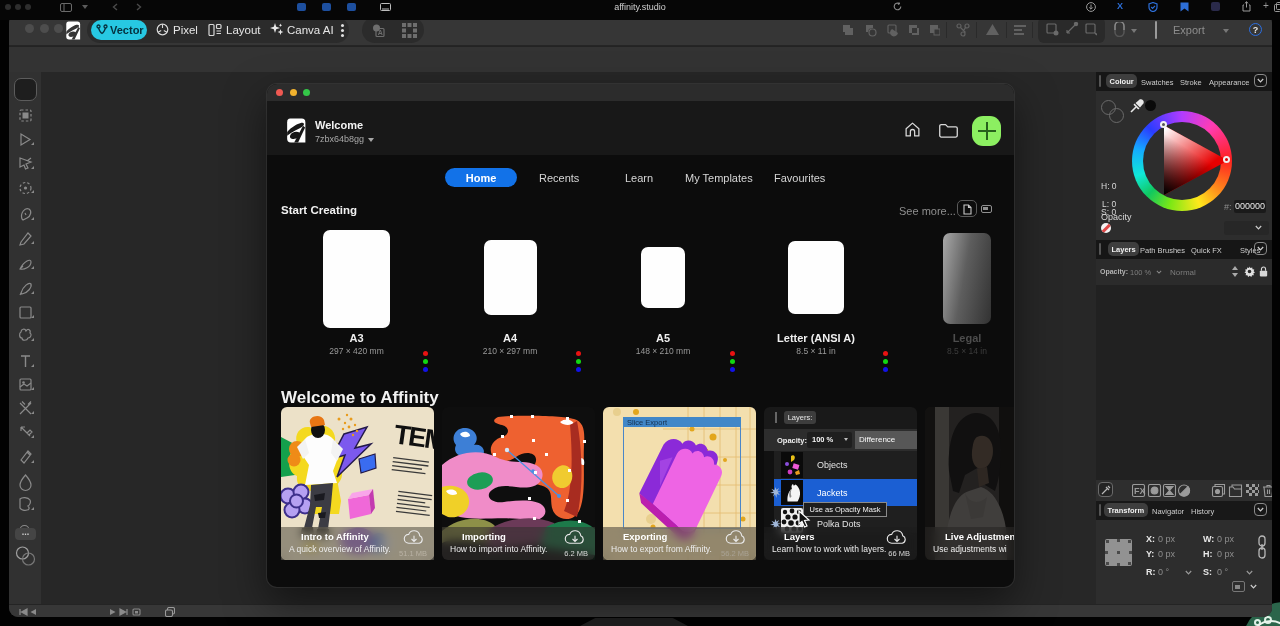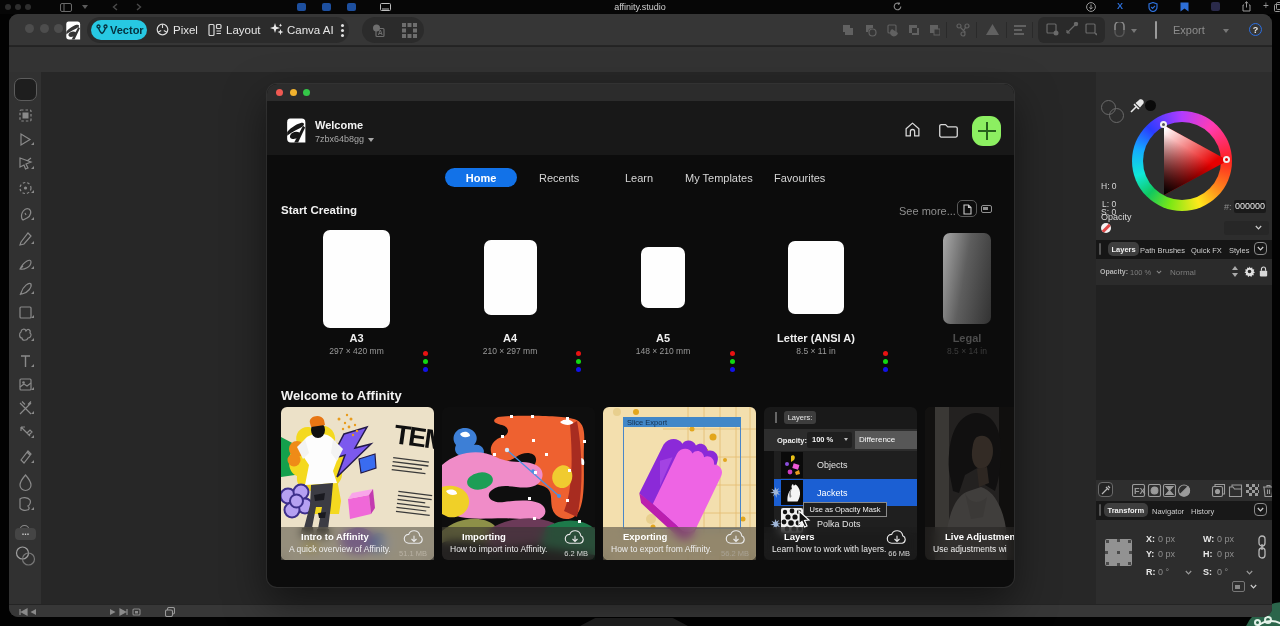--- a/index.html
+++ b/index.html
@@ -2,21 +2,21 @@
 <html><head>
 <meta charset="utf-8">
 <style>
   * { margin:0; padding:0; box-sizing:border-box; }
   html,body { width:1280px; height:626px; background:#000; overflow:hidden;
     font-family:"Liberation Sans", sans-serif; }
   #stage { position:relative; width:1280px; height:626px; background:#020202; }
   .abs { position:absolute; }
 
   
-  #menubar { left:0; top:0; width:1280px; height:14px; background:#060606; z-index:5; }
+  #menubar { left:0; top:0; width:1280px; height:20px; background:#060606; z-index:5; }
   #menubar .mtitle { position:absolute; left:0; right:0; top:2px; text-align:center;
     color:#cfcfcf; font-size:9px; }
 
   
   #sticker { left:1242px; top:602px; width:84px; height:84px; border-radius:50%;
     background:#2b654b; z-index:1; }
   .stkc { position:absolute; border:2px solid #dff0e6; border-radius:50%; }
 
   
   #dock { left:580px; top:618px; width:108px; height:8px; background:#1f1f1f;
@@ -305,20 +305,30 @@
           <path d="M22 438 L25 438 L25 435 Z"></path>
         </g>
         <circle cx="13.5" cy="481" r="6" fill="none" stroke="#a0a0a0" stroke-width="1.2"></circle>
         <circle cx="19.5" cy="487" r="6" fill="none" stroke="#787878" stroke-width="1.2"></circle>
       </svg>
       <div class="abs" style="left:6px; top:456px; width:21px; height:12px; background:#454545; border-radius:4px;
            color:#cfcfcf; font-size:9px; font-weight:700; text-align:center; line-height:8px;">...</div>
     </div>
     <div id="canvas" class="abs"></div>
     <div id="rpanel" class="abs">
+      <div class="ptabs" style="top:0;">
+        <div class="grab"></div>
+        <div class="ptab-sel" style="left:10px;">Colour</div>
+        <div class="ptab" style="left:45px;">Swatches</div>
+        <div class="ptab" style="left:84px;">Stroke</div>
+        <div class="ptab" style="left:113px;">Appearance</div>
+        <div class="vbtn"><svg width="7" height="5" viewBox="0 0 7 5" style="margin-top:3px;" fill="none" stroke="#cfcfcf" stroke-width="1.2">
+              <path d="M0.8 1 L3.5 3.8 L6.2 1"></path>
+            </svg></div>
+      </div>
 
       <div class="abs" style="left:5px; top:28px; width:15px; height:15px; border:1px solid #6a6a6a; border-radius:50%;"></div>
       <div class="abs" style="left:13px; top:36px; width:15px; height:15px; border:1px solid #6a6a6a; border-radius:50%;"></div>
       <svg class="abs" style="left:33px; top:26px;" width="16" height="16" viewBox="0 0 16 16">
         <path d="M2 14 L7 9" stroke="#e8e8e8" stroke-width="1.6" fill="none"></path>
         <path d="M9.5 2.5 C10.5 1 13 1 14 2.2 C15.2 3.4 15 5.5 13.5 6.5 L11 9.5 L6.5 5 Z" fill="#e8e8e8"></path>
         <path d="M5.5 5.5 L10.5 10.5 L9.2 11.5 L4.5 6.8 Z" fill="#e8e8e8"></path>
       </svg>
       <div class="abs" style="left:49px; top:28px; width:11px; height:11px; border-radius:50%; background:#0a0a0a;"></div>
       <div class="abs" style="left:36px; top:39px; width:100px; height:100px; border-radius:50%;
@@ -357,21 +367,21 @@
       <div class="abs" style="left:128px; top:149px; width:45px; height:14px; background:#272727; border-radius:3px;"></div>
       <svg class="abs" style="left:159px; top:153px;" width="7" height="5" viewBox="0 0 7 5" fill="none" stroke="#ccc" stroke-width="1.2">
           <path d="M0.8 1 L3.5 3.8 L6.2 1"></path>
         </svg>
 
       <div class="ptabs" style="top:168px;">
         <div class="grab"></div>
         <div class="ptab-sel" style="left:12px;">Layers</div>
         <div class="ptab" style="left:44px;">Path Brushes</div>
         <div class="ptab" style="left:95px;">Quick FX</div>
-        <div class="ptab" style="left:133px;">Styles</div>
+        <div class="ptab" style="left:144px;">Styles</div>
         <div class="vbtn"><svg width="7" height="5" viewBox="0 0 7 5" style="margin-top:3px;" fill="none" stroke="#cfcfcf" stroke-width="1.2">
               <path d="M0.8 1 L3.5 3.8 L6.2 1"></path>
             </svg></div>
       </div>
       <div class="abs" style="left:0; top:187px; width:176px; height:26px; background:#2b2b2b;">
         <div class="abs" style="left:4px; top:9px; color:#b2b2b2; font-size:7px; font-weight:700;">Opacity:</div>
         <div class="abs" style="left:34px; top:8.5px; color:#7d7d7d; font-size:7.5px;">100 %</div>
         <svg class="abs" style="left:60px; top:11px;" width="6" height="4" viewBox="0 0 7 5" fill="none" stroke="#888" stroke-width="1.3">
             <path d="M0.8 1 L3.5 3.8 L6.2 1"></path>
           </svg>
@@ -572,21 +582,21 @@
     <div class="pdim" style="left:29.5px; top:262px;">297 × 420 mm</div>
     <div class="plabel" style="left:183px; top:248px;">A4</div>
     <div class="pdim" style="left:183px; top:262px;">210 × 297 mm</div>
     <div class="plabel" style="left:336px; top:248px;">A5</div>
     <div class="pdim" style="left:336px; top:262px;">148 × 210 mm</div>
     <div class="plabel" style="left:489px; top:248px;">Letter (ANSI A)</div>
     <div class="pdim" style="left:489px; top:262px;">8.5 × 11 in</div>
     <div class="plabel" style="left:640px; top:248px; color:#4d4d4d;">Legal</div>
     <div class="pdim" style="left:640px; top:262px; color:#3d3d3d;">8.5 × 14 in</div>
 
-    <div class="abs" style="left:14px; top:304px; color:#f2f2f2; font-size:13px; font-weight:700;">Welcome to Affinity</div>
+    <div class="abs" style="left:14px; top:304px; color:#f2f2f2; font-size:17px; font-weight:700;">Welcome to Affinity</div>
 
     <div class="card" style="left:14px; background:#ece1c8;" id="card1">
       <svg width="153" height="153" viewBox="0 0 153 153">
         <path d="M0 30 L34 48 L28 66 L0 70 Z" fill="#14a04c"></path>
         <path d="M16 36 C12 24 24 16 33 22 C43 14 56 22 54 35 C66 38 68 52 59 59
                  C66 70 55 85 42 80 C30 89 14 82 16 69 C5 65 6 46 16 36 Z" fill="#f4d91f"></path>
         <circle cx="16" cy="42" r="8" fill="#ef8b17"></circle>
         <circle cx="13" cy="53" r="6.5" fill="#ef8b17"></circle>
         <path d="M30 70 C36 74 48 76 56 72 L60 94 L58 107 L30 107 L34 88 Z" fill="#f4d91f"></path>
         <path d="M63 27 L86 20 L74 41 L90 37 L56 70 L64 48 L50 52 Z" fill="#7c59ee" stroke="#241a4a" stroke-width="1.5"></path>

